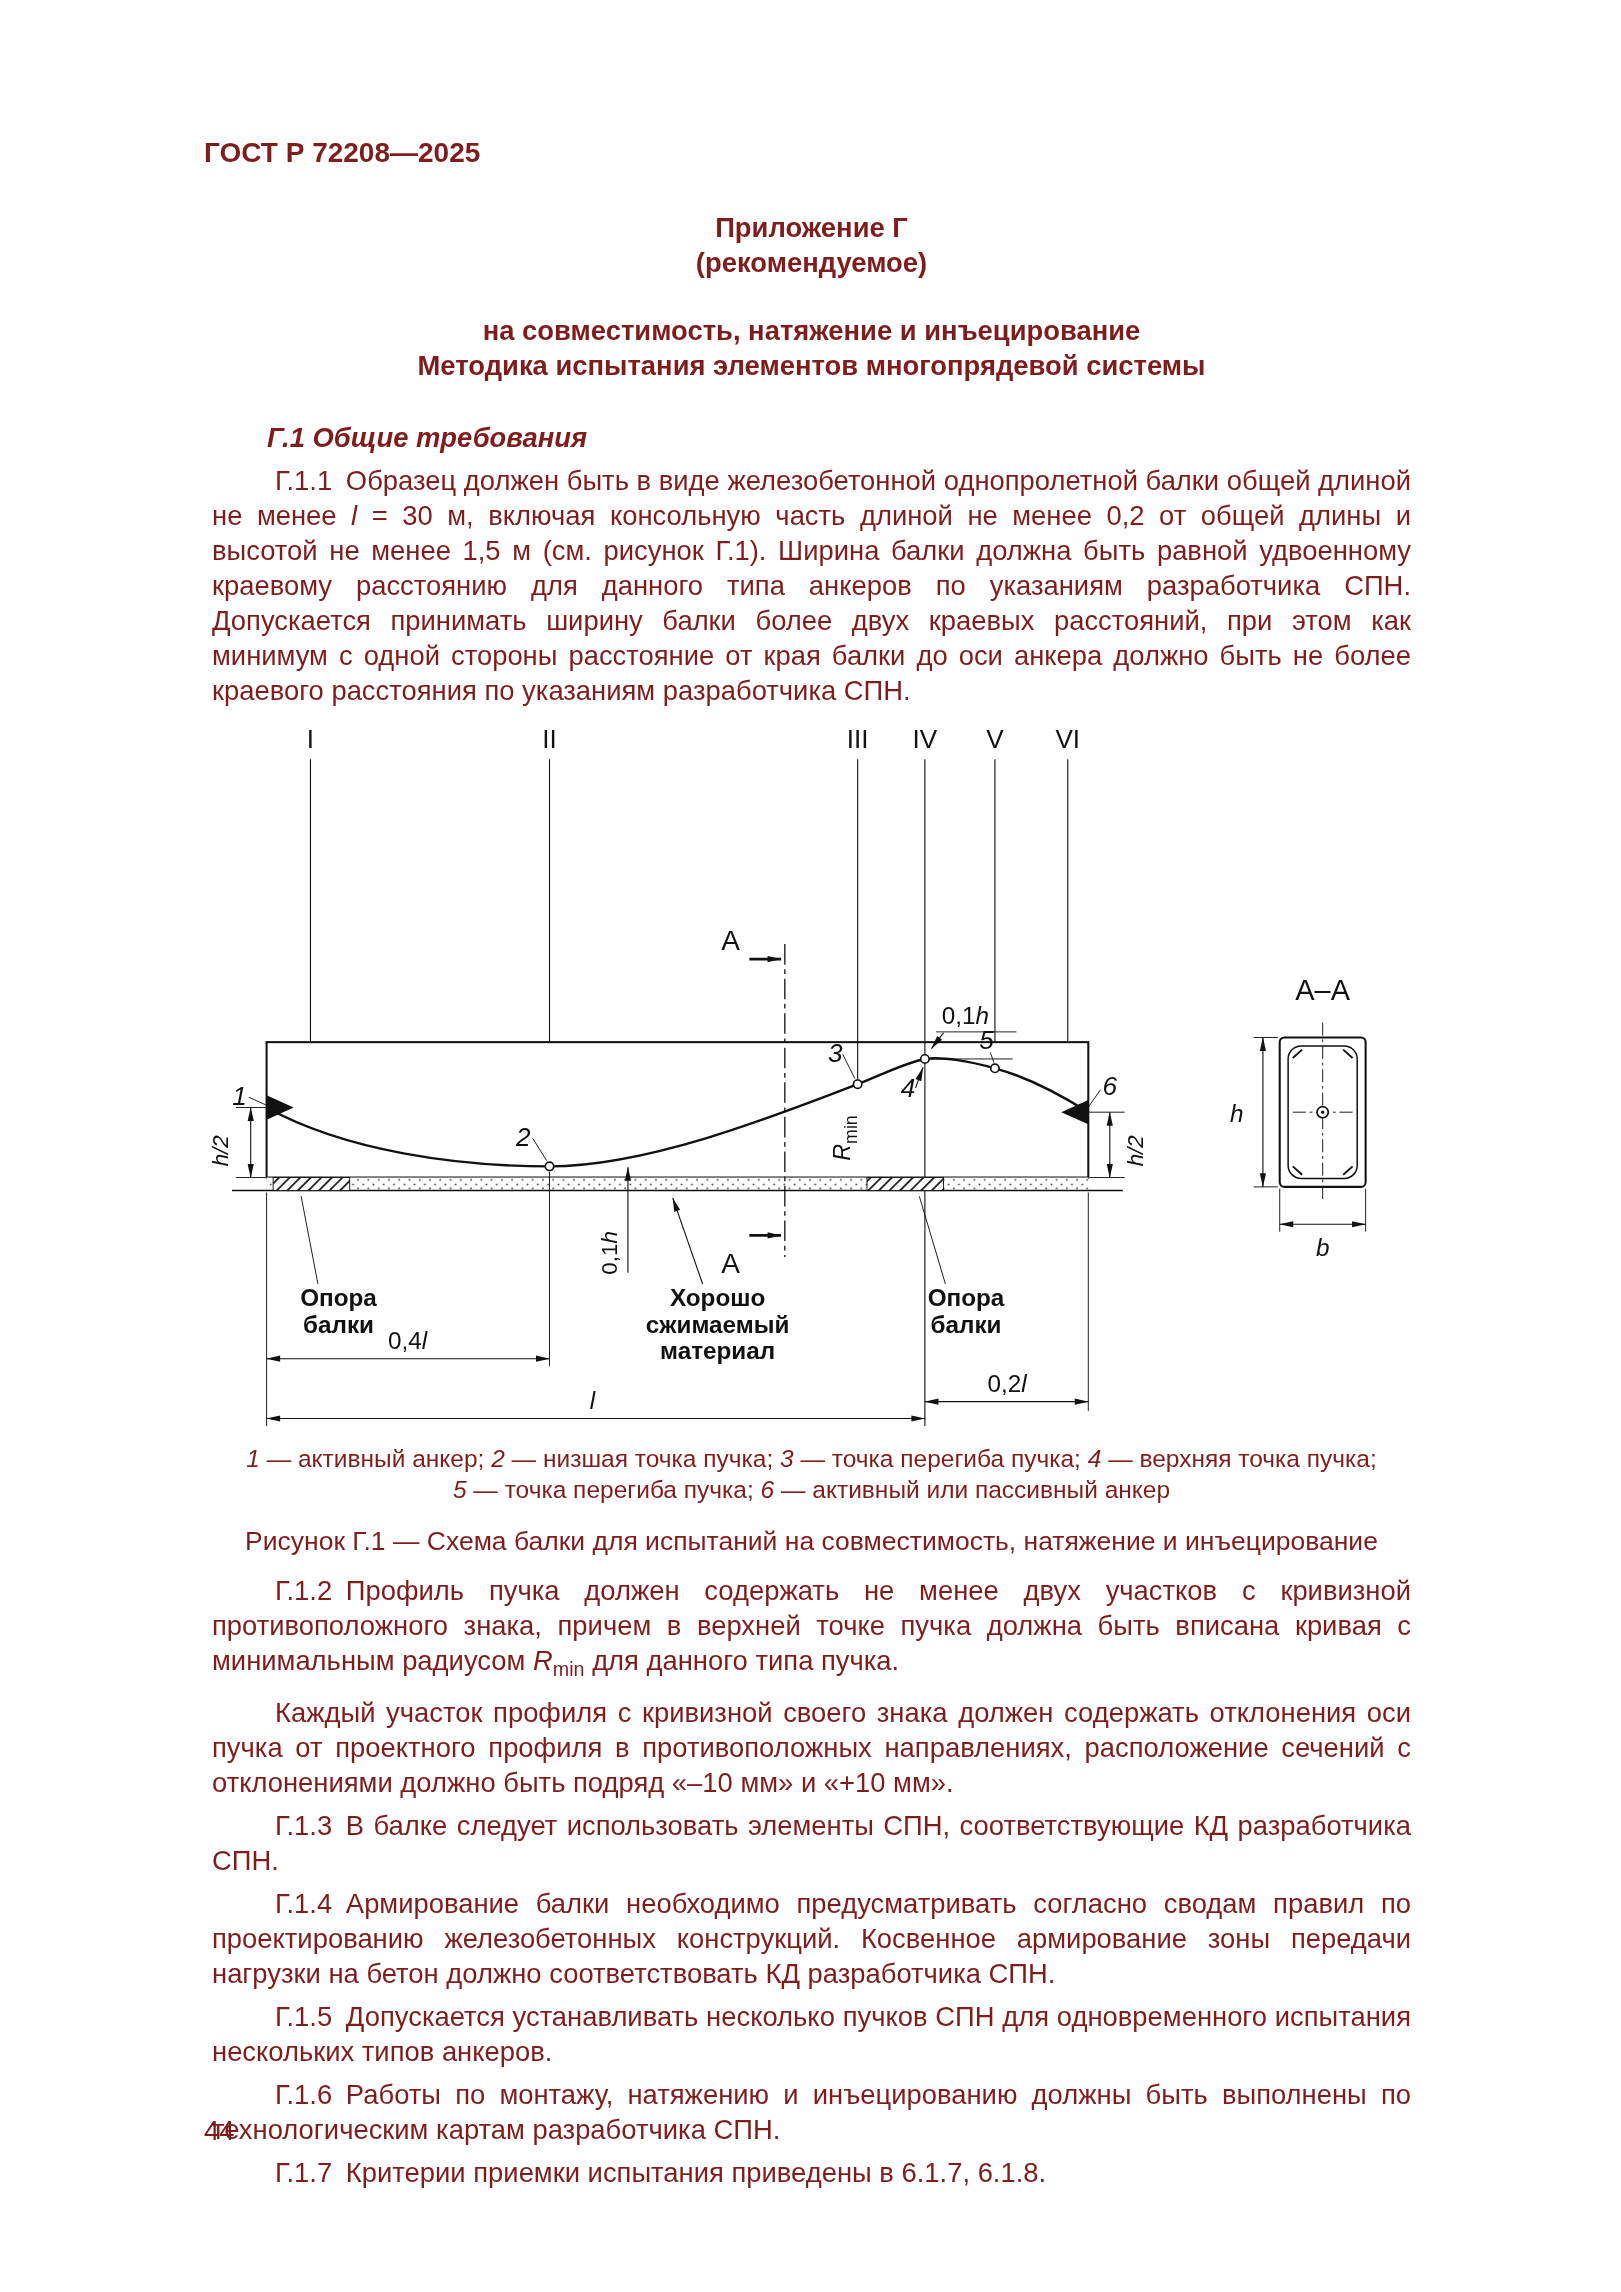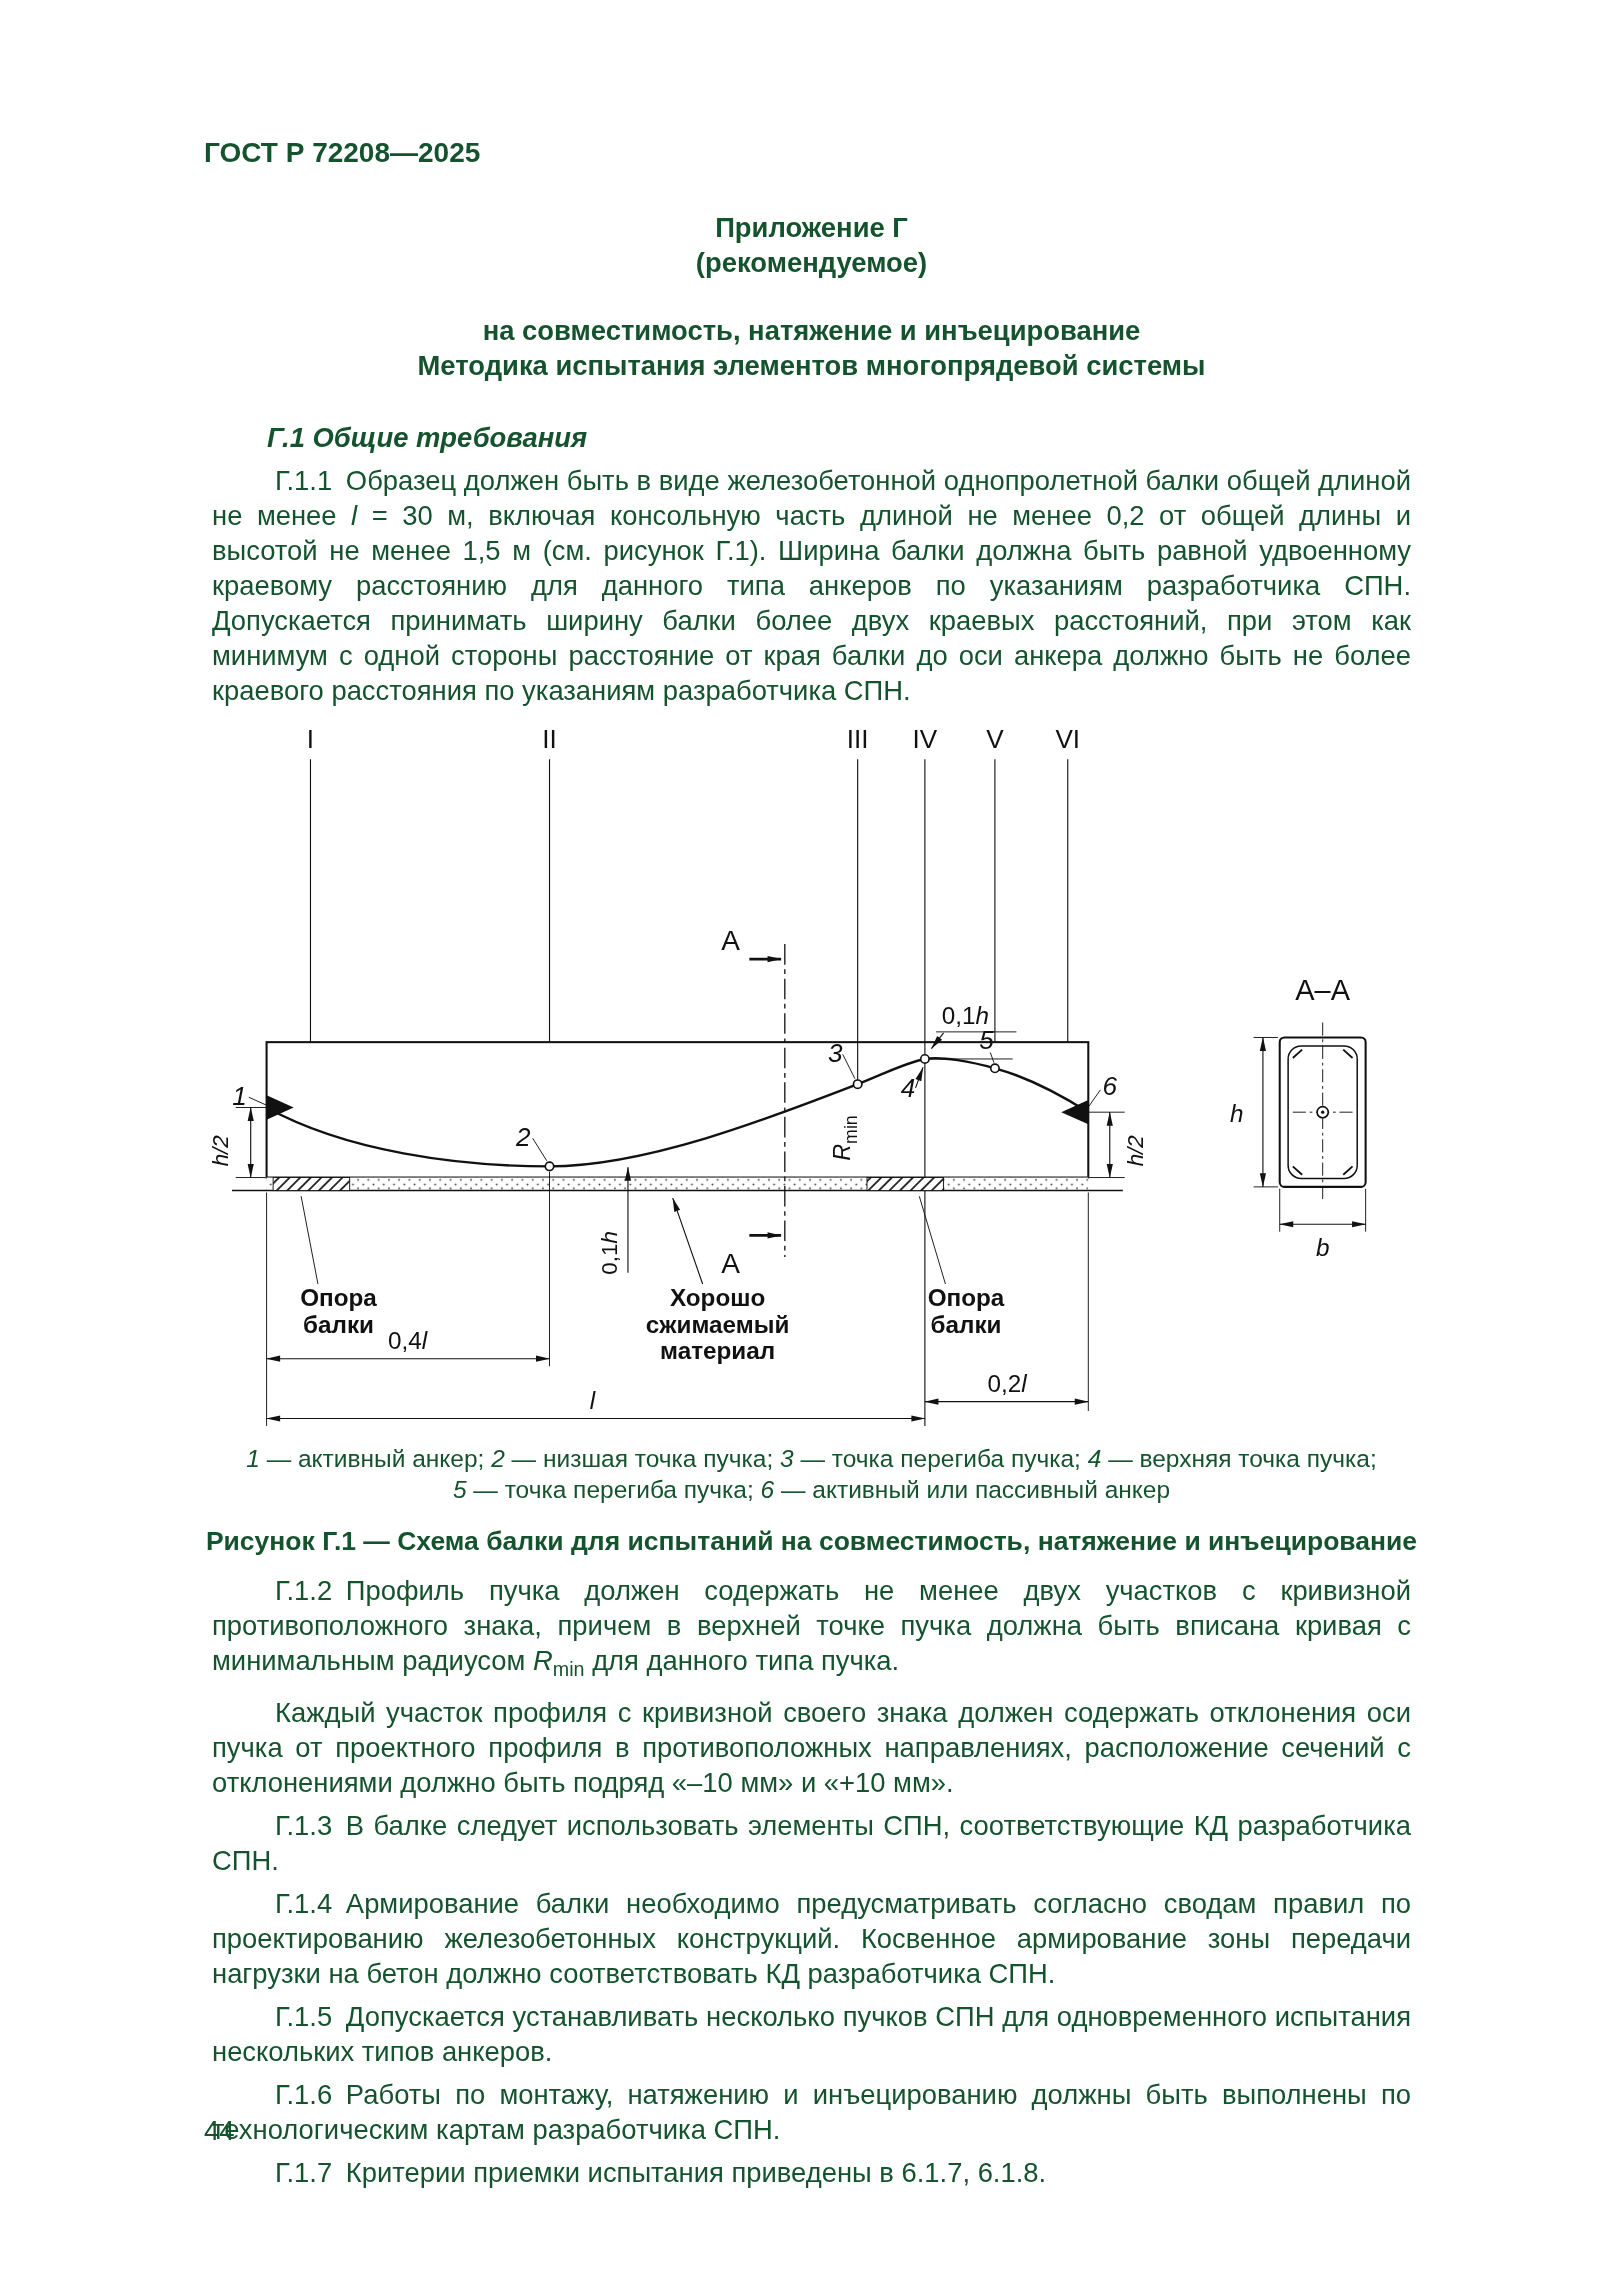--- a/index.html
+++ b/index.html
@@ -1,27 +1,27 @@
 <!DOCTYPE html>
 <html lang="ru"><head>
 <meta charset="utf-8">
 <style>
   html,body{margin:0;padding:0;background:#ffffff;}
-  .page{position:relative;width:1621px;height:2293px;background:#fff;color:#14532d;
+  .page{position:relative;width:1621px;height:2293px;background:#fff;color:#7f1d1d;
         font-family:"Liberation Sans",sans-serif;font-size:27.4px;line-height:35px;overflow:hidden;}
   .doc-header{position:absolute;top:135px;left:204px;font-weight:bold;font-size:28px;}
   .content{position:absolute;top:210px;left:204px;width:1215px;}
   .appendix{text-align:center;font-weight:bold;}
   .main-title{text-align:center;font-weight:bold;margin-top:33px;}
   .section-heading{font-weight:bold;margin-top:37px;text-indent:63px;font-style:italic;}
   p.body-p{margin:8px;text-align:justify;text-indent:63px;}
   figure.fig{margin:0;}
   .fig-svg{display:block;margin:11.8px 0 0 -7.8px;}
   .fig-caption{text-align:center;font-size:24.5px;line-height:31px;margin-top:3.9px;}
-  .fig-title{text-align:center;font-size:26.5px;margin:19.6px 0 13.7px 0;font-weight:bold;}
+  .fig-title{text-align:center;font-size:26.5px;margin:19.6px 0 13.7px 0;}
   .page-number{position:absolute;left:204px;top:2113px;font-size:27.4px;}
   sub{font-size:0.72em;}
   i{font-style:italic;}
   
   svg text{fill:#111;font-family:"Liberation Sans",sans-serif;}
   .k{stroke:#111;fill:none;}
   .t10{stroke-width:1;}
   .t12{stroke-width:1.2;}
   .t14{stroke-width:1.4;}
   .t16{stroke-width:1.6;}

